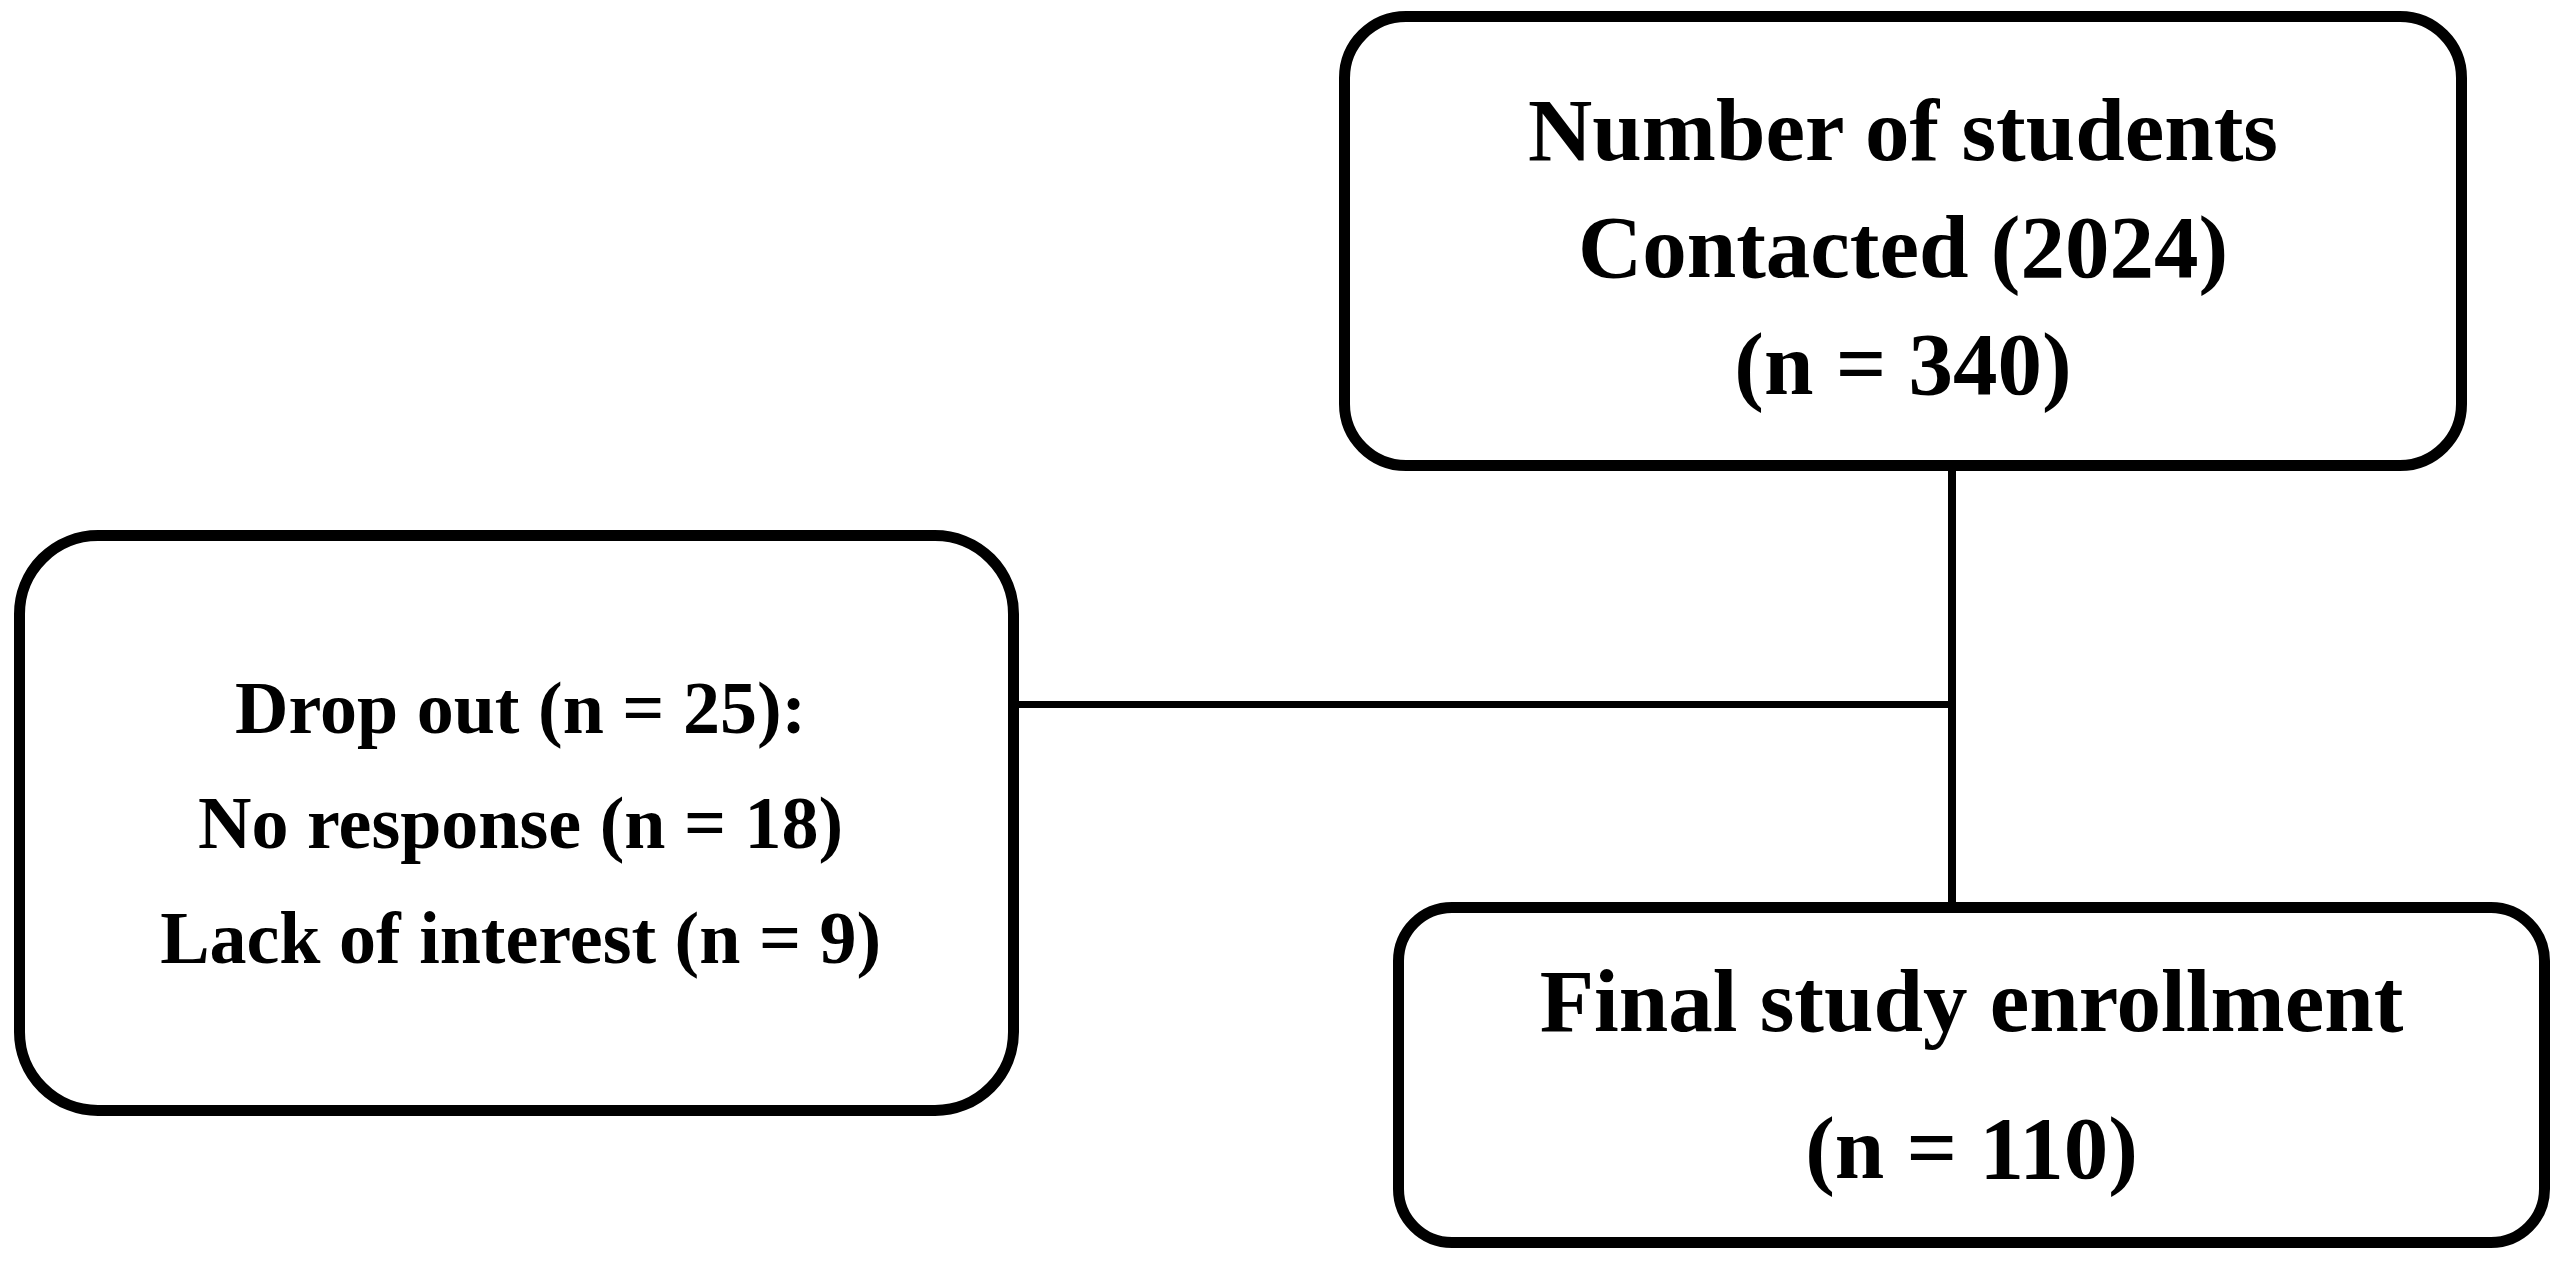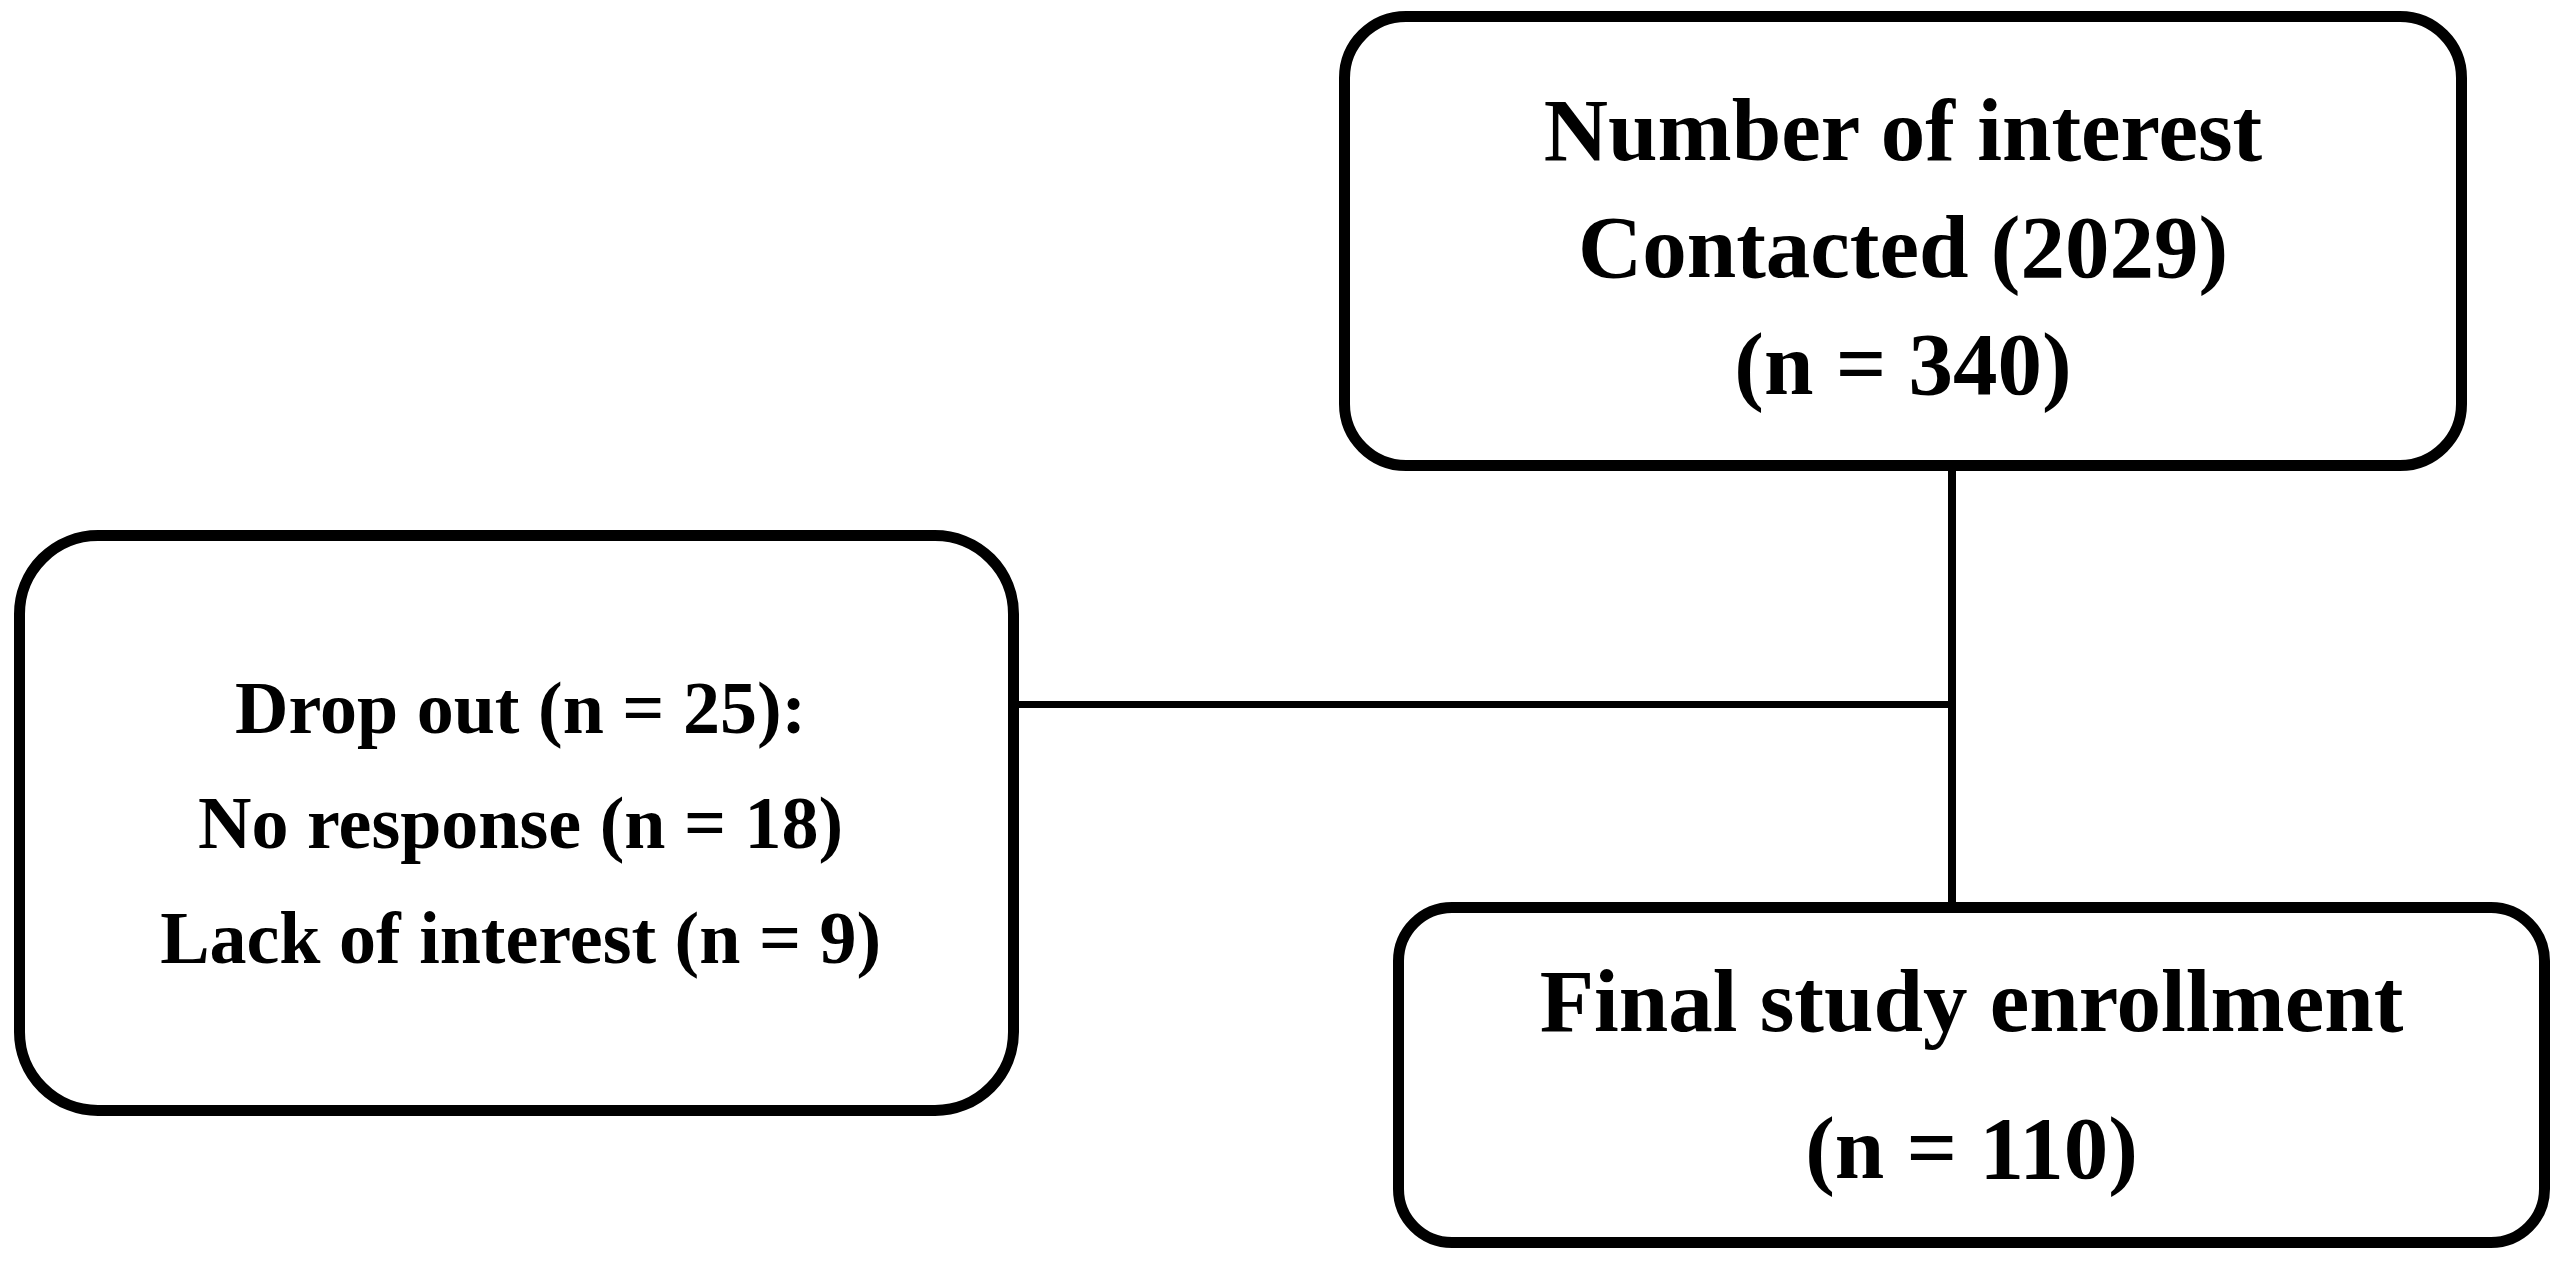--- a/index.html
+++ b/index.html
@@ -79,22 +79,22 @@
   .box-line {
     display: block;
   }
 </style>
 </head>
 <body>
 
 <div class="stage">
 
   <div class="box box-contacted">
-    <span class="box-line">Number of interest</span>
-    <span class="box-line">Contacted (2029)</span>
+    <span class="box-line">Number of students</span>
+    <span class="box-line">Contacted (2024)</span>
     <span class="box-line">(n = 340)</span>
   </div>
 
   <div class="connector connector-vertical"></div>
   <div class="connector connector-horizontal"></div>
 
   <div class="box box-dropout">
     <span class="box-line">Drop out (n = 25):</span>
     <span class="box-line">No response (n = 18)</span>
     <span class="box-line">Lack of interest (n = 9)</span>

